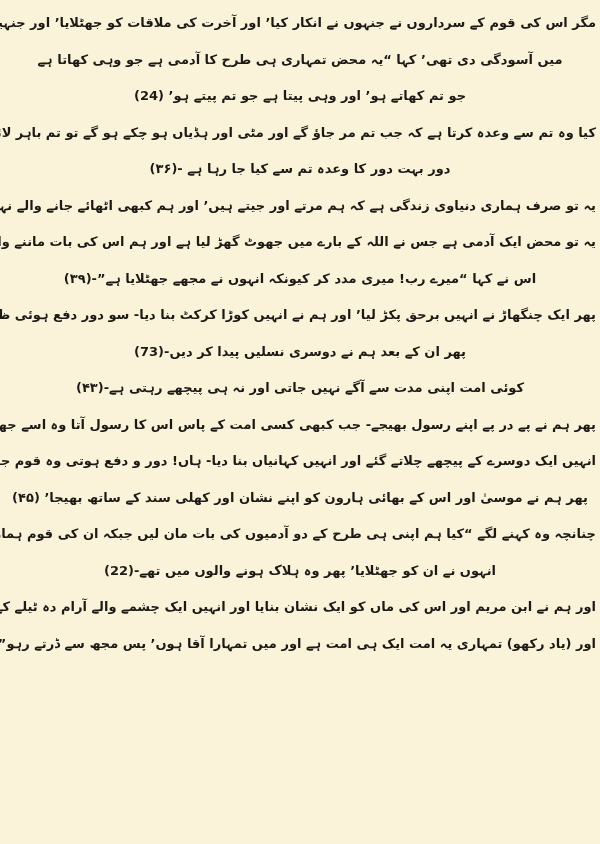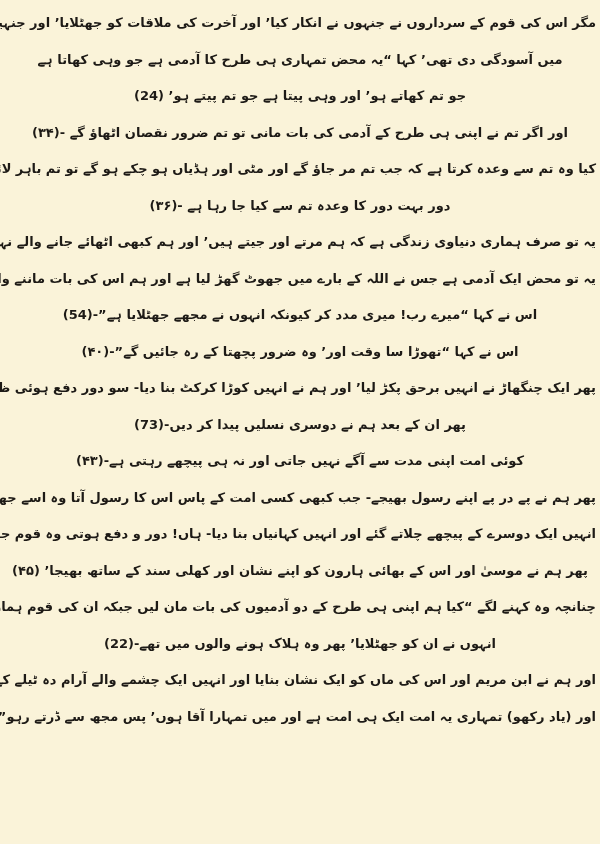--- a/index.html
+++ b/index.html
@@ -36,27 +36,25 @@
   }
 </style>
 </head>
 <body>
 
 <div class="page" dir="rtl">
   <div class="lines">
       <p class="line">مگر اس کی قوم کے سرداروں نے جنہوں نے انکار کیا’ اور آخرت کی ملاقات کو جھٹلایا’ اور جنہیں ہم نے دنیاوی زندگی</p>
       <p class="line">میں آسودگی دی تھی’ کہا “یہ محض تمہاری ہی طرح کا آدمی ہے جو وہی کھاتا ہے</p>
       <p class="line">جو تم کھاتے ہو’ اور وہی پیتا ہے جو تم پیتے ہو’ (24)</p>
-      <p class="line">اور اگر تم نے اپنی ہی طرح کے آدمی کی بات مانی تو تم ضرور نقصان اٹھاؤ گے -(۳۴)</p>
       <p class="line">کیا وہ تم سے وعدہ کرتا ہے کہ جب تم مر جاؤ گے اور مٹی اور ہڈیاں ہو چکے ہو گے تو تم باہر لائے جاؤ گے’ (۳۵)</p>
       <p class="line">دور بہت دور کا وعدہ تم سے کیا جا رہا ہے -(۳۶)</p>
       <p class="line">یہ تو صرف ہماری دنیاوی زندگی ہے کہ ہم مرتے اور جیتے ہیں’ اور ہم کبھی اٹھائے جانے والے نہیں-(۳۷)</p>
       <p class="line">یہ تو محض ایک آدمی ہے جس نے اللہ کے بارے میں جھوٹ گھڑ لیا ہے اور ہم اس کی بات ماننے والے نہیں”-(۳۸)</p>
-      <p class="line">اس نے کہا “میرے رب! میری مدد کر کیونکہ انہوں نے مجھے جھٹلایا ہے”-(54)</p>
-      <p class="line">اس نے کہا “تھوڑا سا وقت اور’ وہ ضرور پچھتا کے رہ جائیں گے”-(۴۰)</p>
+      <p class="line">اس نے کہا “میرے رب! میری مدد کر کیونکہ انہوں نے مجھے جھٹلایا ہے”-(۳۹)</p>
       <p class="line">پھر ایک چنگھاڑ نے انہیں برحق پکڑ لیا’ اور ہم نے انہیں کوڑا کرکٹ بنا دیا- سو دور دفع ہوئی ظالم قوم! (۴۱)</p>
       <p class="line">پھر ان کے بعد ہم نے دوسری نسلیں پیدا کر دیں-(73)</p>
       <p class="line">کوئی امت اپنی مدت سے آگے نہیں جاتی اور نہ ہی پیچھے رہتی ہے-(۴۳)</p>
       <p class="line">پھر ہم نے پے در پے اپنے رسول بھیجے- جب کبھی کسی امت کے پاس اس کا رسول آتا وہ اسے جھٹلا دیتے’ اور ہم بھی</p>
       <p class="line">انہیں ایک دوسرے کے پیچھے چلاتے گئے اور انہیں کہانیاں بنا دیا- ہاں! دور و دفع ہوتی وہ قوم جو ایمان نہ لاتی-(۴۴)</p>
       <p class="line">پھر ہم نے موسیٰ اور اس کے بھائی ہارون کو اپنے نشان اور کھلی سند کے ساتھ بھیجا’ (۴۵)</p>
       <p class="line">چنانچہ وہ کہنے لگے “کیا ہم اپنی ہی طرح کے دو آدمیوں کی بات مان لیں جبکہ ان کی قوم ہماری غلام بھی ہے؟” (۴۷)</p>
       <p class="line">انہوں نے ان کو جھٹلایا’ پھر وہ ہلاک ہونے والوں میں تھے-(22)</p>
       <p class="line">اور ہم نے ابن مریم اور اس کی ماں کو ایک نشان بنایا اور انہیں ایک چشمے والے آرام دہ ٹیلے کے پاس جگہ دی-(۵۰)</p>
       <p class="line">اور (یاد رکھو) تمہاری یہ امت ایک ہی امت ہے اور میں تمہارا آقا ہوں’ پس مجھ سے ڈرتے رہو”-(۵۲)</p>

